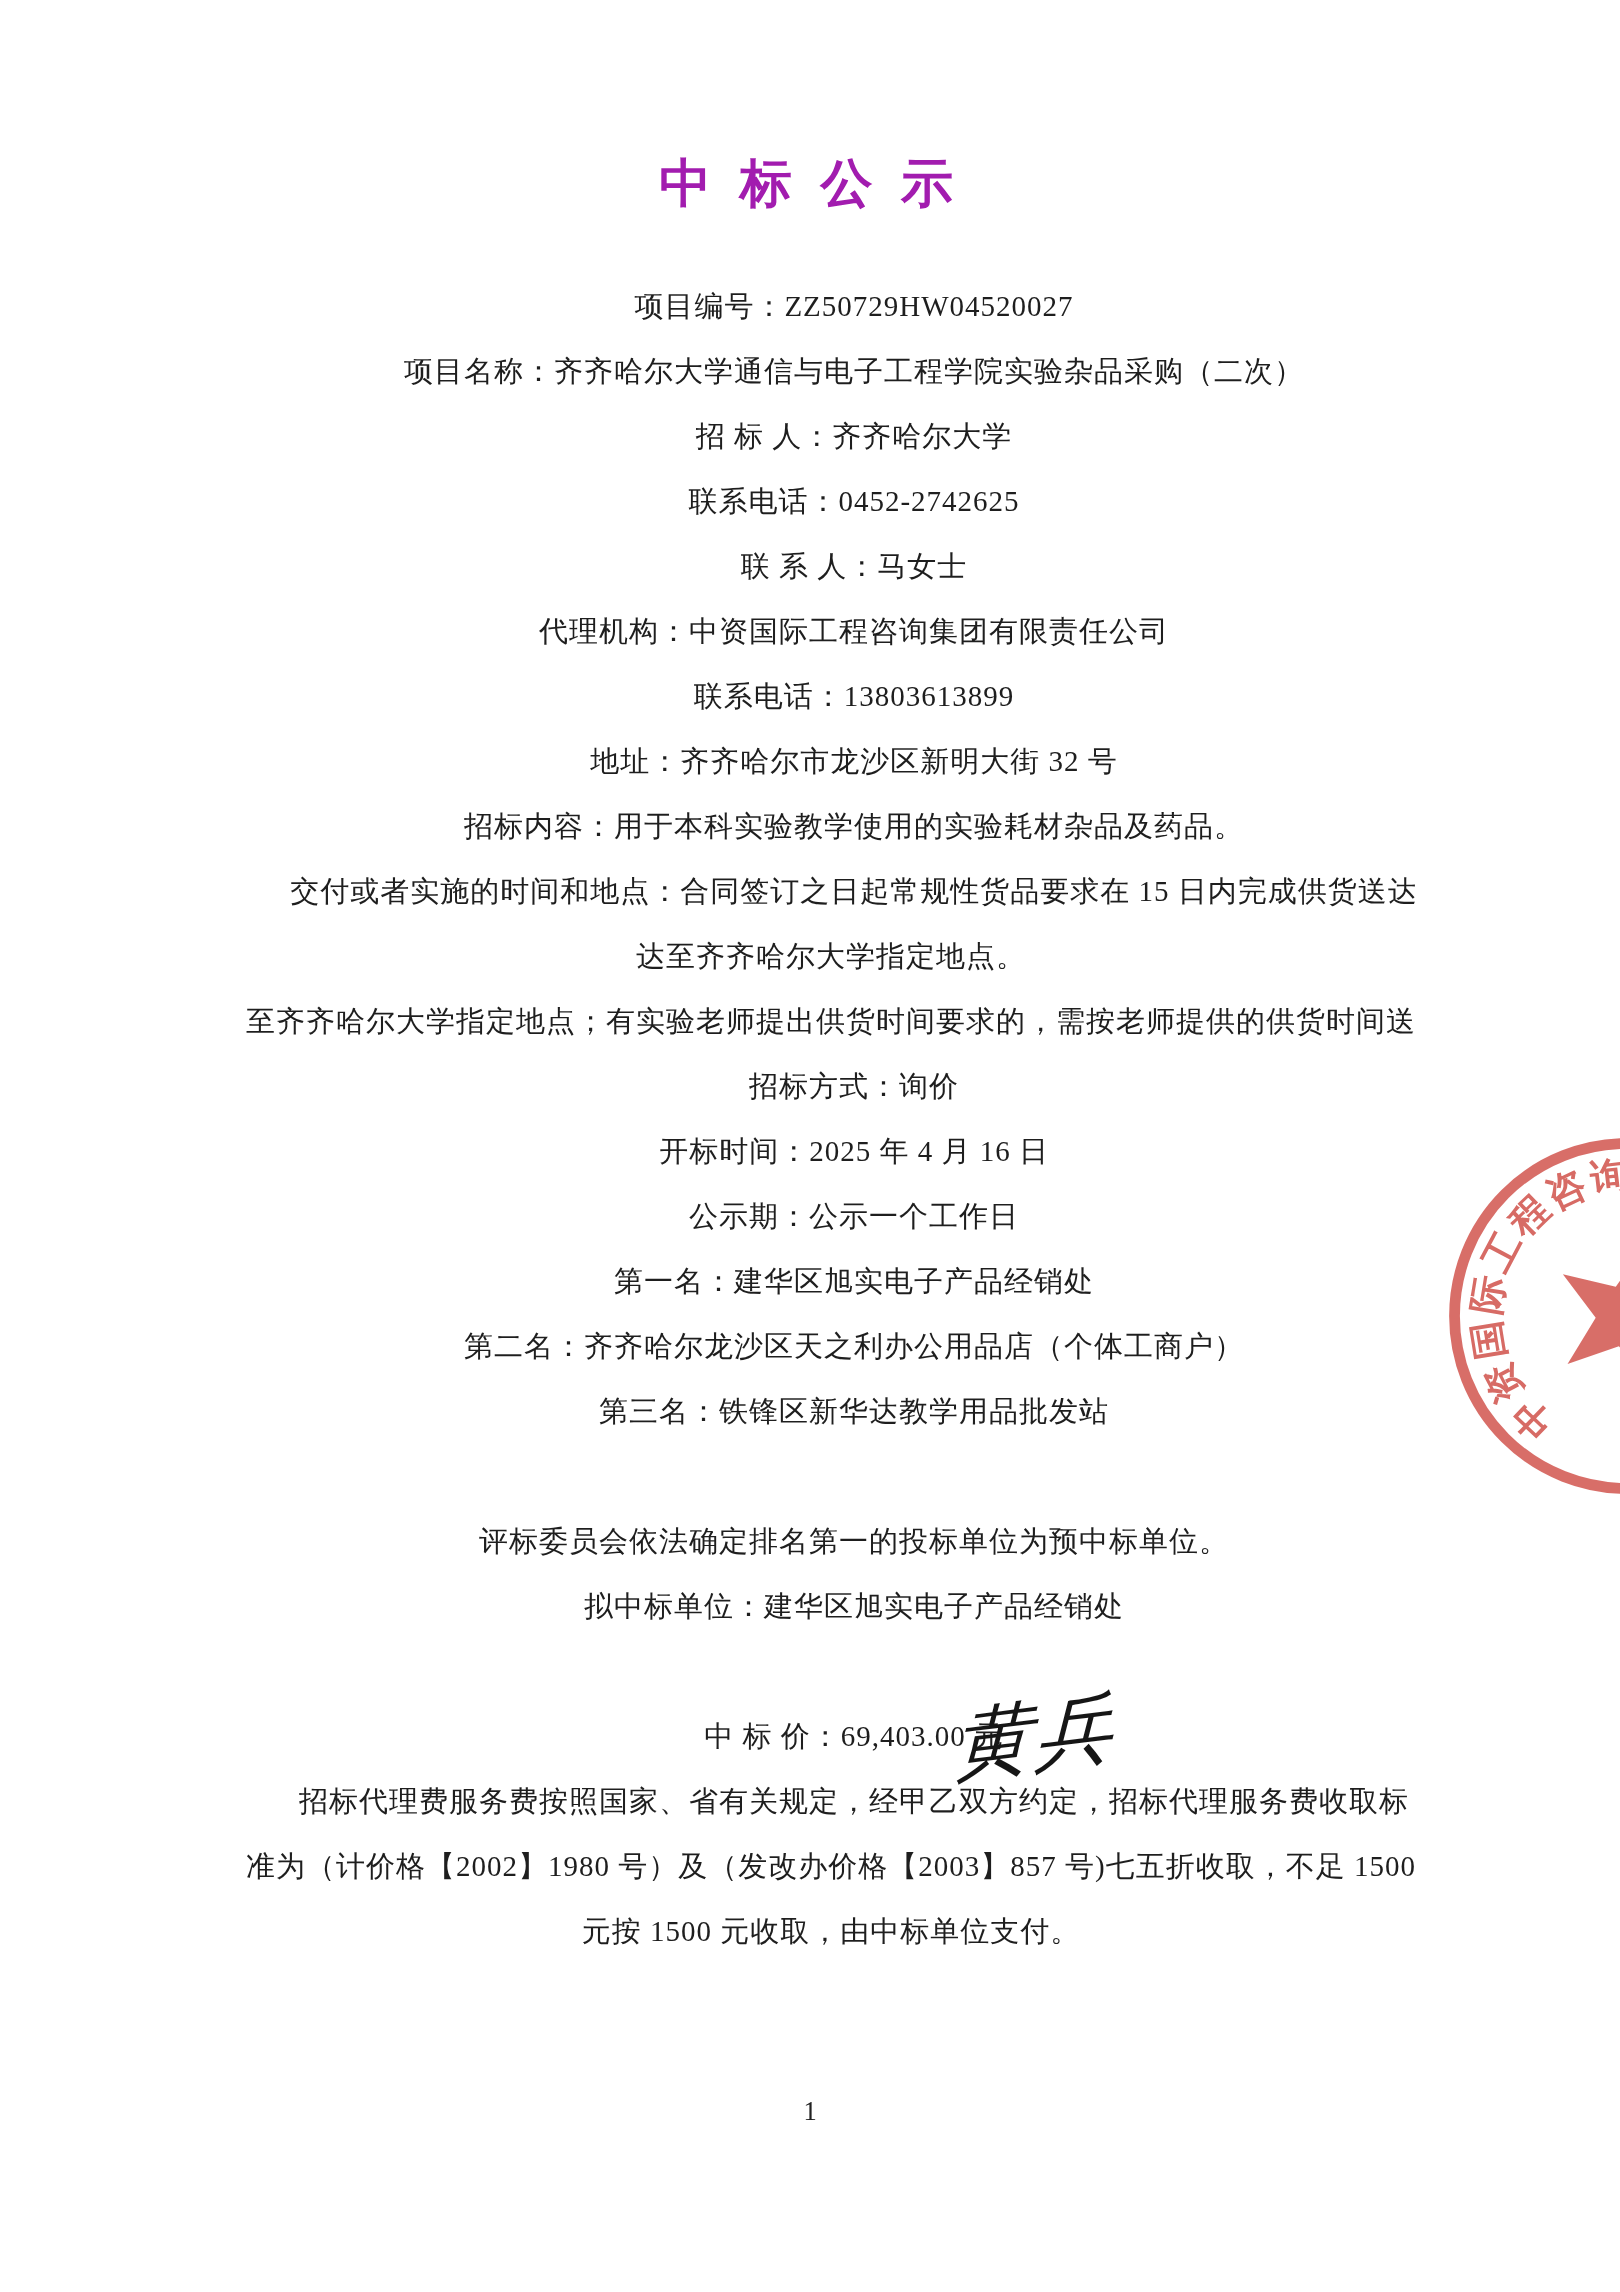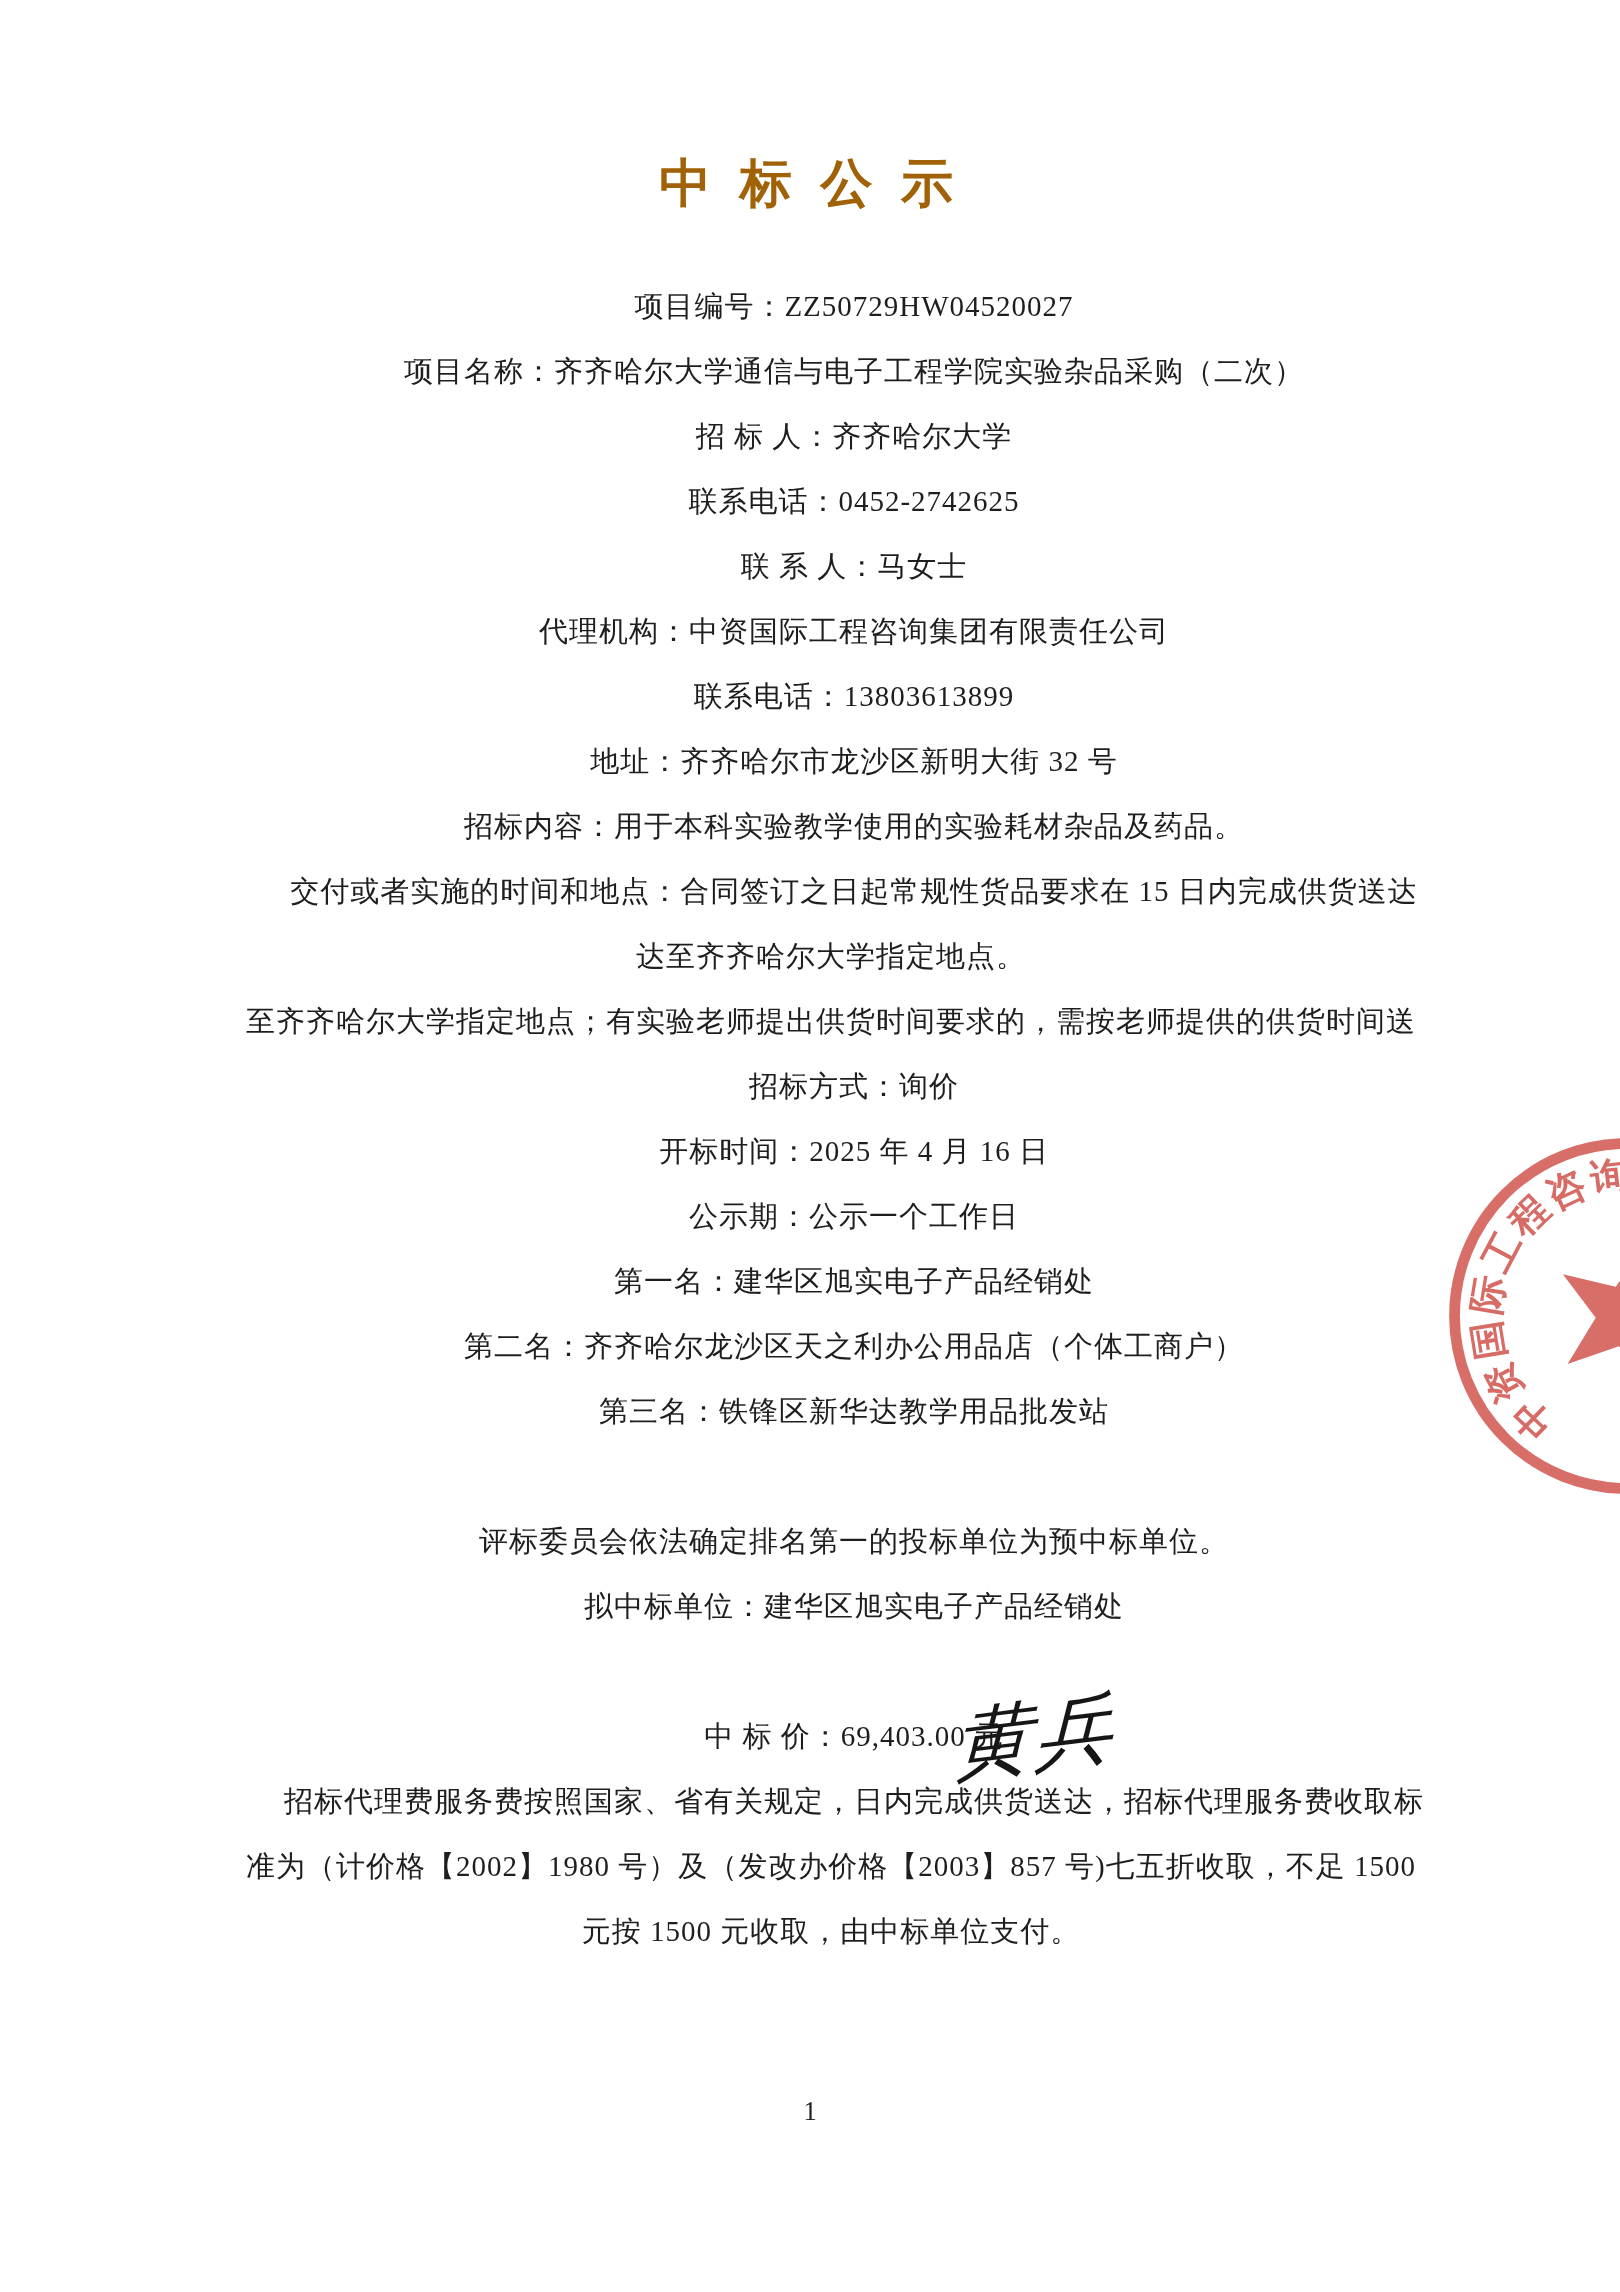--- a/index.html
+++ b/index.html
@@ -9,21 +9,21 @@
     margin:0 auto;
     background:#ffffff;
     overflow:hidden;
     font-family:"Liberation Serif","DejaVu Serif",serif;
     color:#1e1e1e;
   }
   .title {
     position:absolute; left:0; top:149px; width:100%;
     margin:0; text-align:center;
     font-size:52px; font-weight:bold; letter-spacing:7.8px;
-    color:#a16207;
+    color:#a21caf;
   }
   .body {
     position:absolute; left:179px; top:274px; width:1304px;
     font-size:29px; letter-spacing:1px;
   }
   .doc-line { height:65px; line-height:65px; white-space:nowrap;text-align:center; }
   .doc-line.indent { padding-left:46px; }
   .signature {
     position:absolute; left:953px; top:1698px;
     font-size:78px; line-height:1; color:#161616;
@@ -66,21 +66,21 @@
       <div class="doc-line indent">开标时间：2025 年 4 月 16 日</div>
       <div class="doc-line indent">公示期：公示一个工作日</div>
       <div class="doc-line indent">第一名：建华区旭实电子产品经销处</div>
       <div class="doc-line indent">第二名：齐齐哈尔龙沙区天之利办公用品店（个体工商户）</div>
       <div class="doc-line indent">第三名：铁锋区新华达教学用品批发站</div>
       <div class="doc-line">&nbsp;</div>
       <div class="doc-line indent">评标委员会依法确定排名第一的投标单位为预中标单位。</div>
       <div class="doc-line indent">拟中标单位：建华区旭实电子产品经销处</div>
       <div class="doc-line">&nbsp;</div>
       <div class="doc-line indent">中 标 价：69,403.00 元</div>
-      <div class="doc-line indent">招标代理费服务费按照国家、省有关规定，日内完成供货送达，招标代理服务费收取标</div>
+      <div class="doc-line indent">招标代理费服务费按照国家、省有关规定，经甲乙双方约定，招标代理服务费收取标</div>
       <div class="doc-line">准为（计价格【2002】1980 号）及（发改办价格【2003】857 号)七五折收取，不足 1500</div>
       <div class="doc-line">元按 1500 元收取，由中标单位支付。</div>
     </div>
 
   <div class="signature">黄兵</div>
 
   <svg class="seal" viewBox="0 0 400 400" aria-hidden="true">
     <defs>
       <path id="sealArc" d="M 200,330 A 130,130 0 1 1 200.1,330" fill="none"></path>
     </defs>

